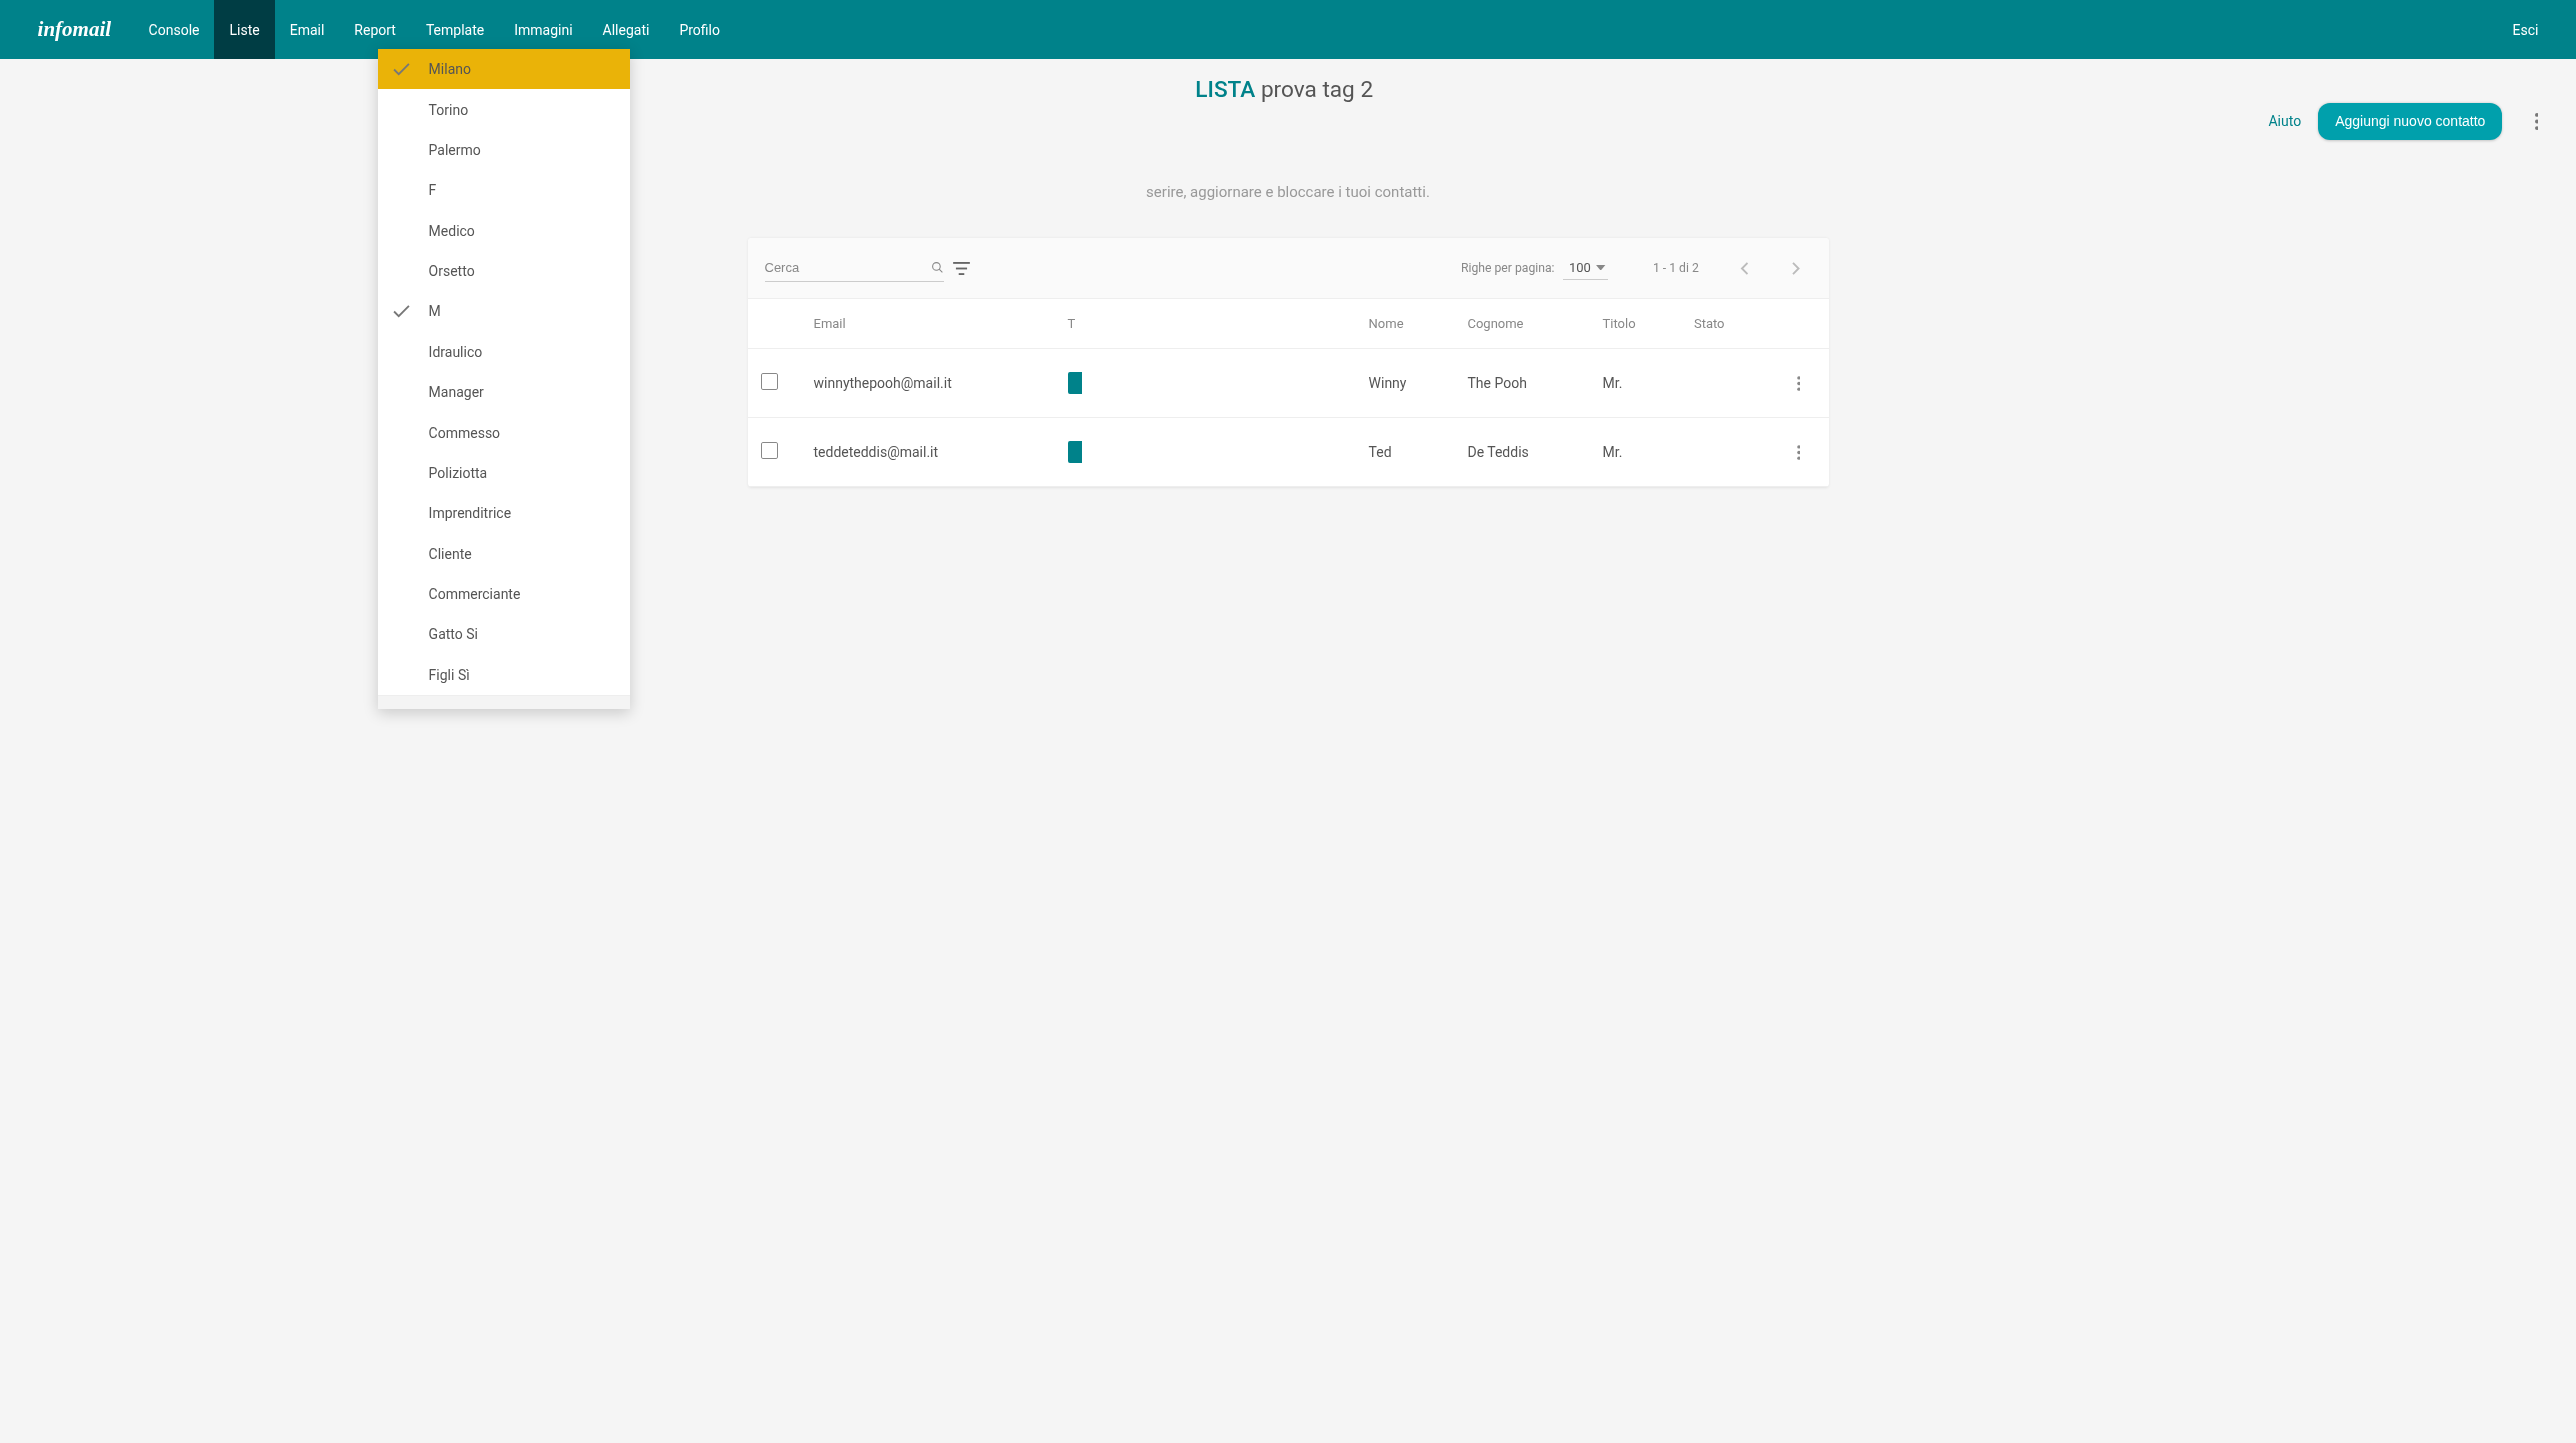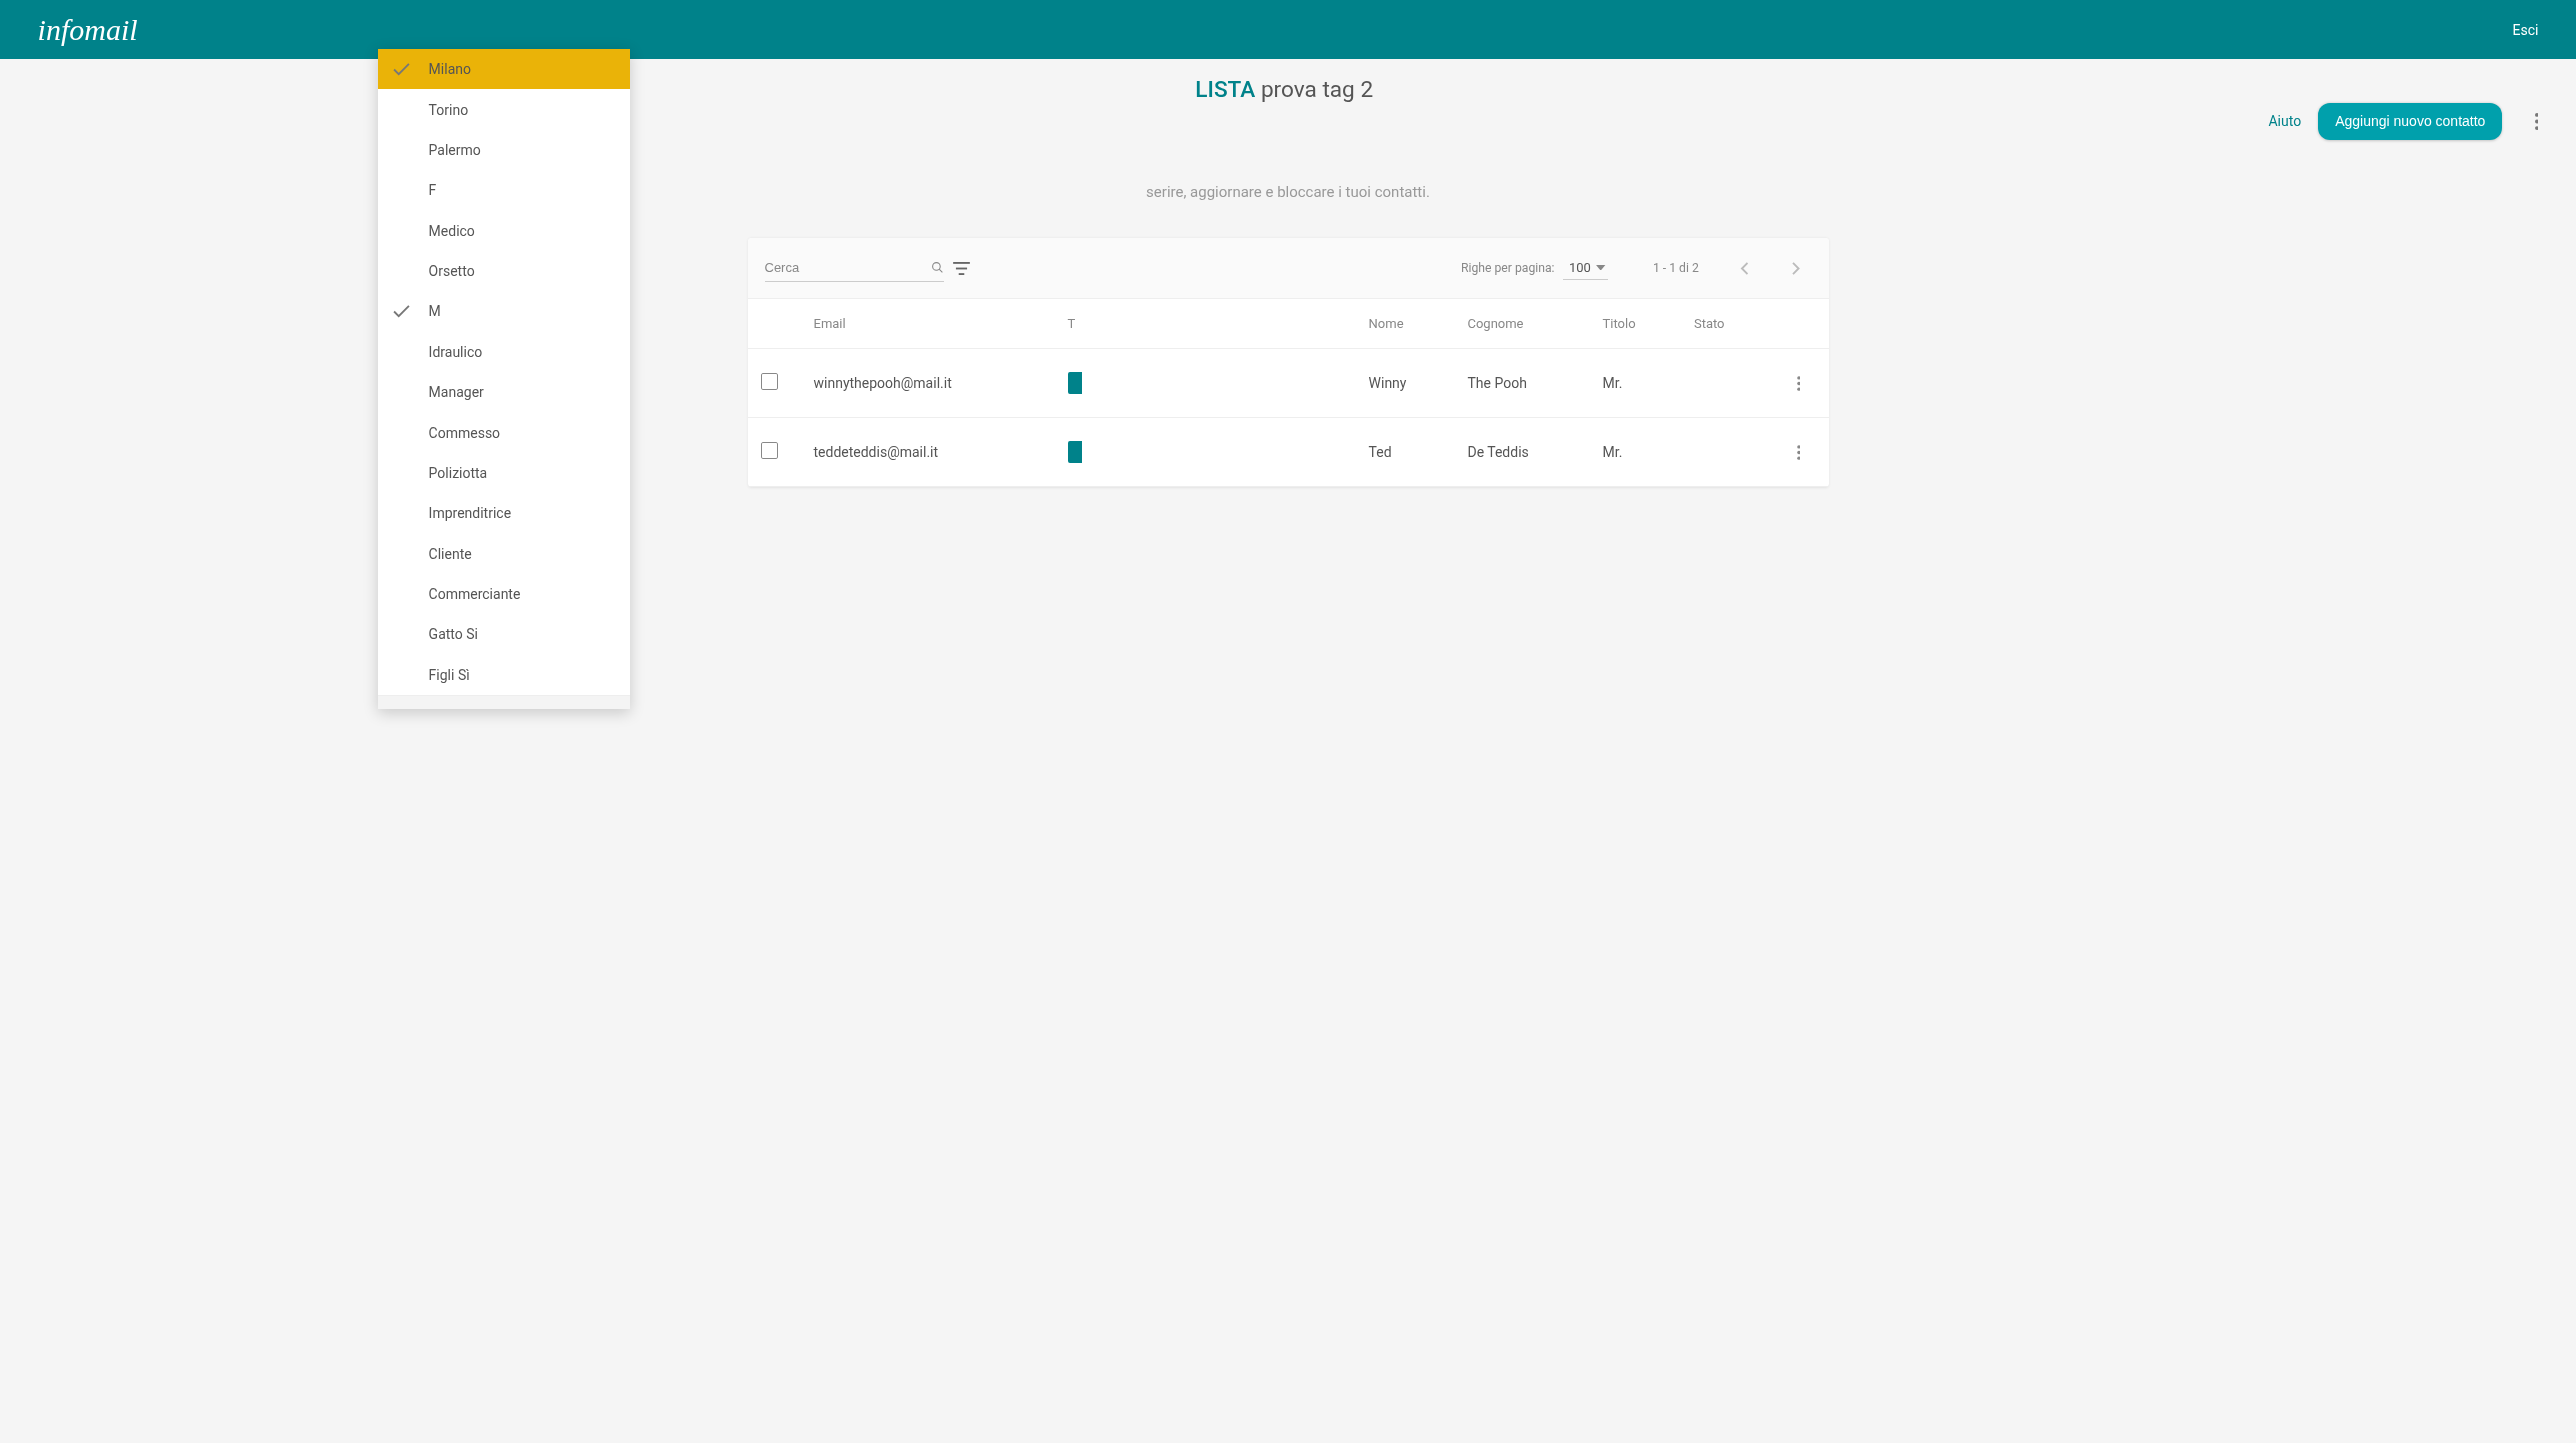--- a/index.html
+++ b/index.html
@@ -13,22 +13,22 @@
       background: #00828a;
       color: #fff;
       display: flex;
       align-items: center;
       height: 59px;
       padding: 0 22.6px;
     }
     .logo {
       font-family: cursive;
       font-style: italic;
-      font-size: 30px;
-      font-weight: 400;
+      font-size: 21px;
+      font-weight: 700;
       padding: 0 15px;
       margin-right: 7.5px;
     }
     .nav-items { display: flex; align-items: center; height: 100%; }
     .nav-item {
       padding: 0 15px;
       height: 100%;
       display: flex;
       align-items: center;
       cursor: pointer;
@@ -209,20 +209,30 @@
     }
 
     
     svg { display: block; }
   </style>
 </head>
 <body>
 
 <div class="navbar">
   <div class="logo">infomail</div>
+  <div class="nav-items">
+    <div class="nav-item">Console</div>
+    <div class="nav-item active">Liste</div>
+    <div class="nav-item">Email</div>
+    <div class="nav-item">Report</div>
+    <div class="nav-item">Template</div>
+    <div class="nav-item">Immagini</div>
+    <div class="nav-item">Allegati</div>
+    <div class="nav-item">Profilo</div>
+  </div>
   <div class="nav-right">
     <div class="nav-item">Esci</div>
   </div>
 </div>
 
 <div class="page-header">
   <div class="page-title">
     <span class="highlight">LISTA</span>
     <span>prova tag 2</span>
   </div>

